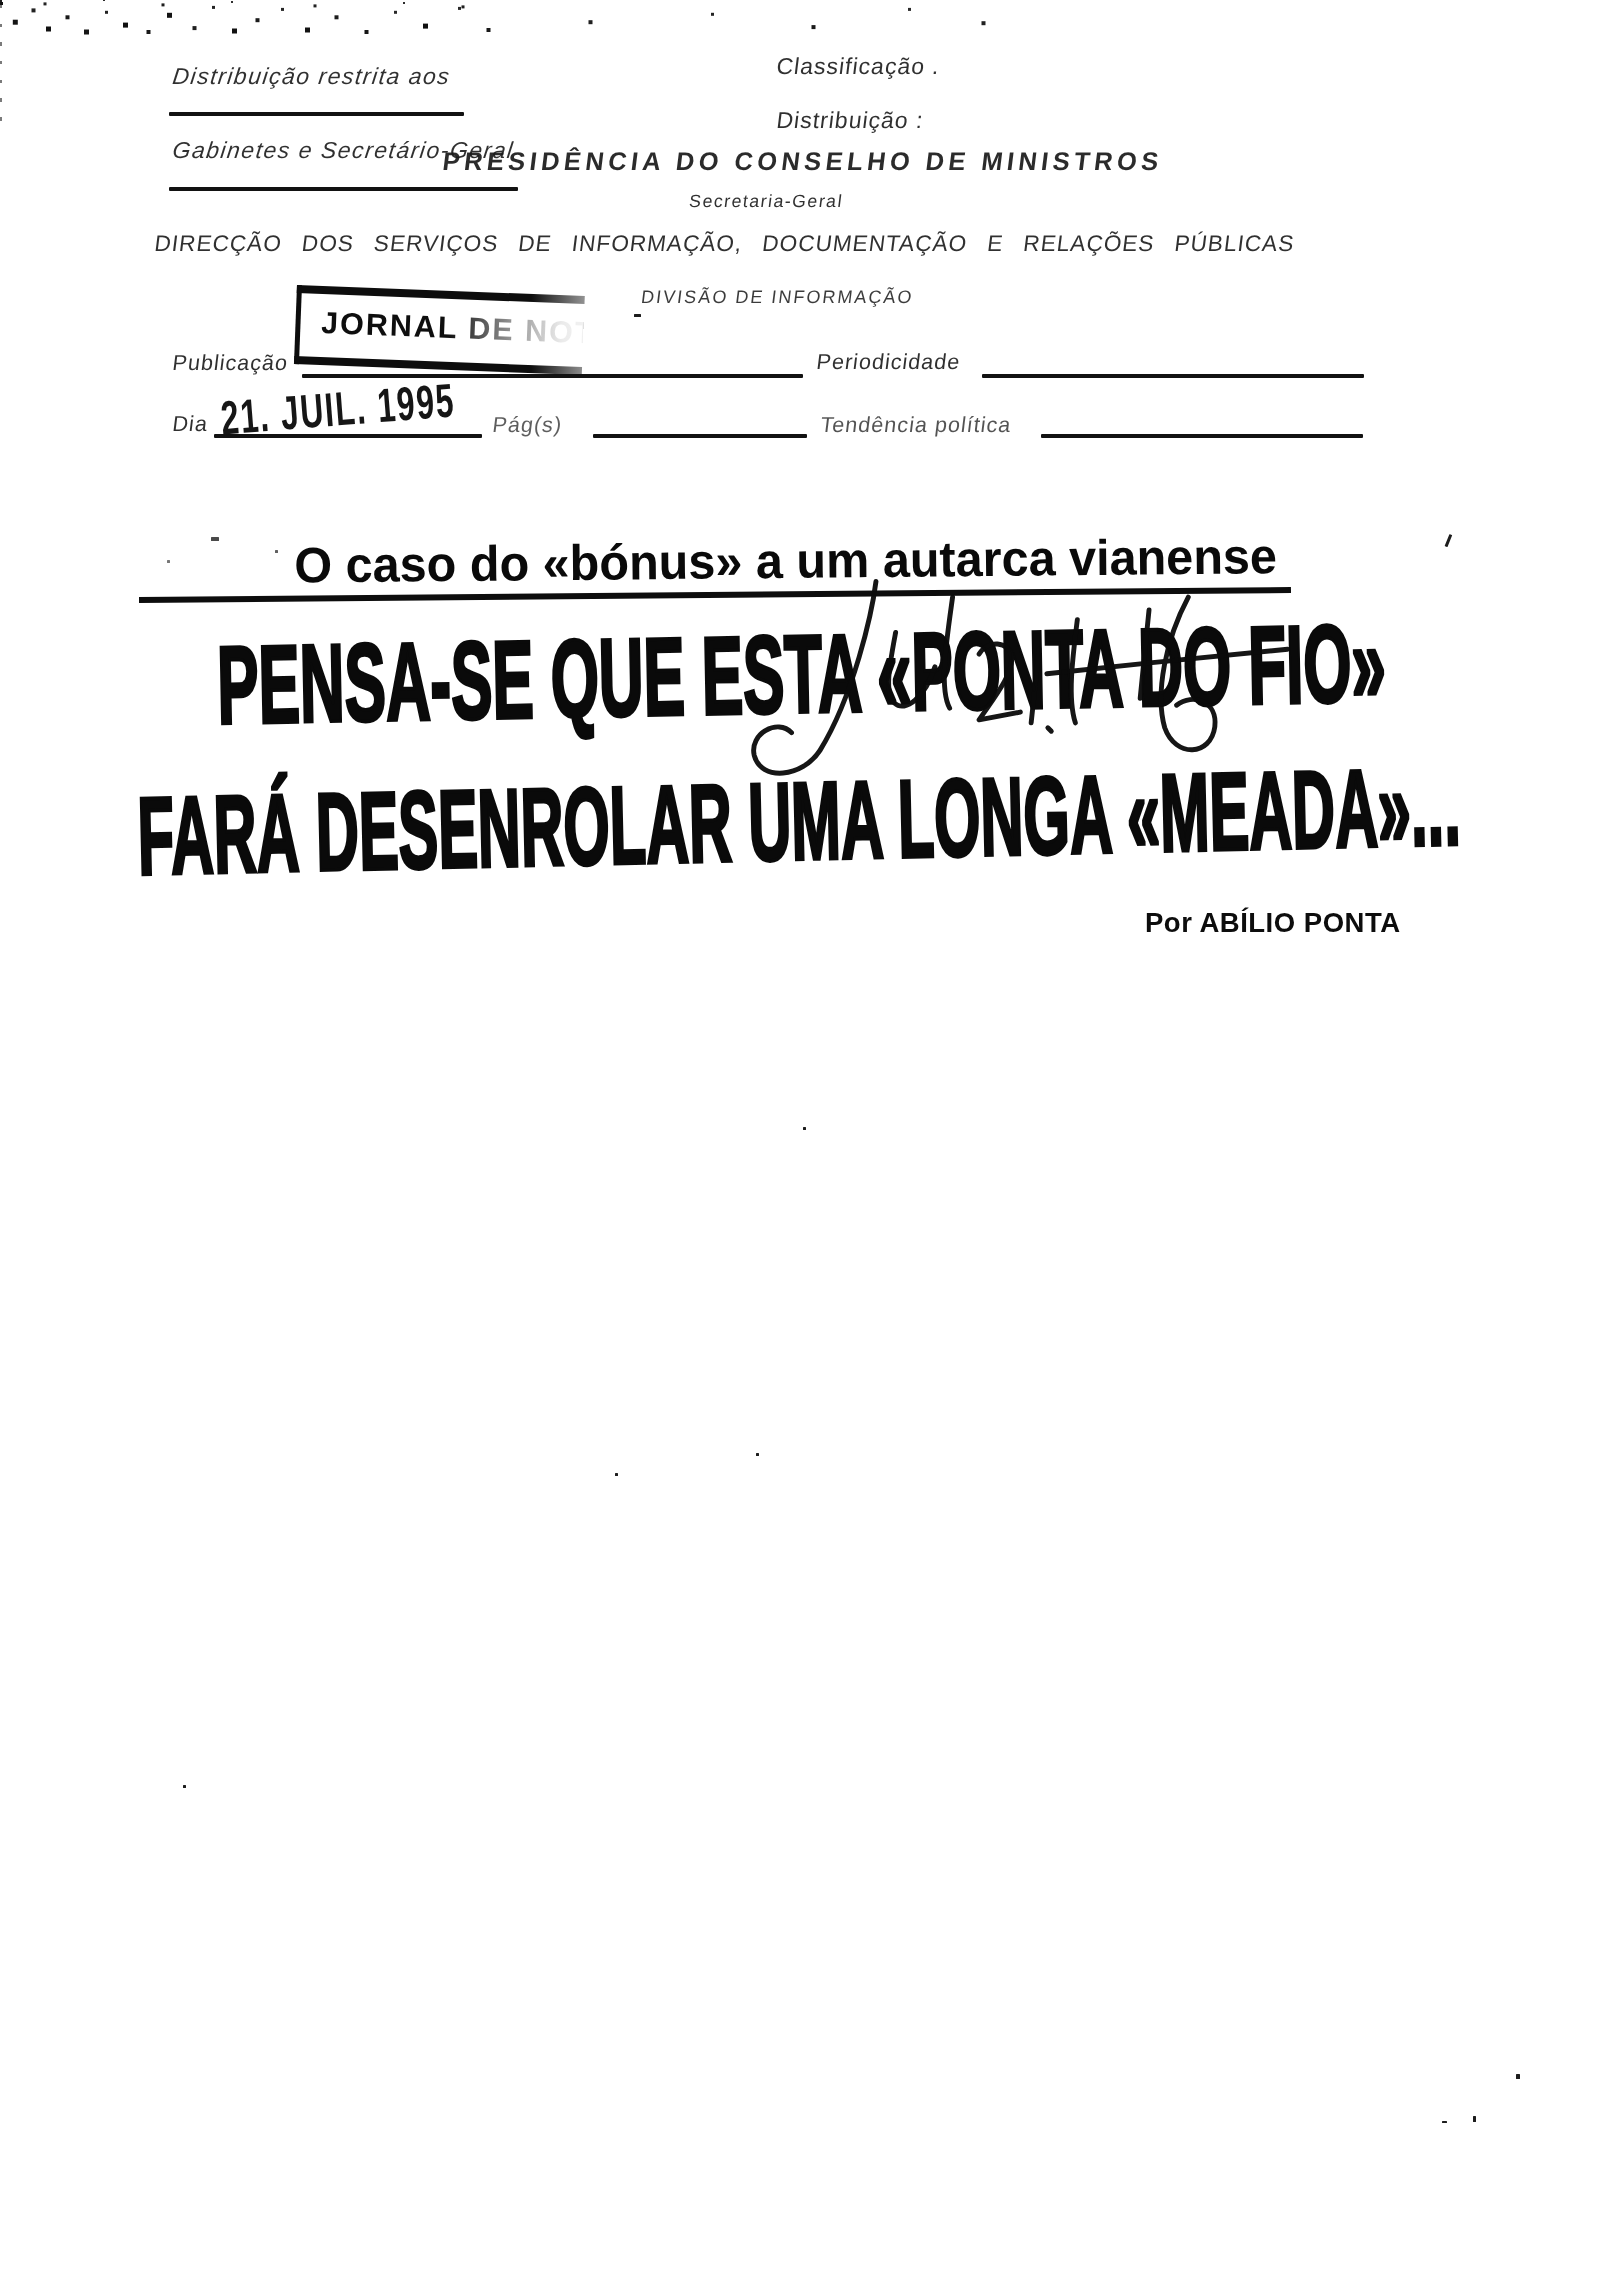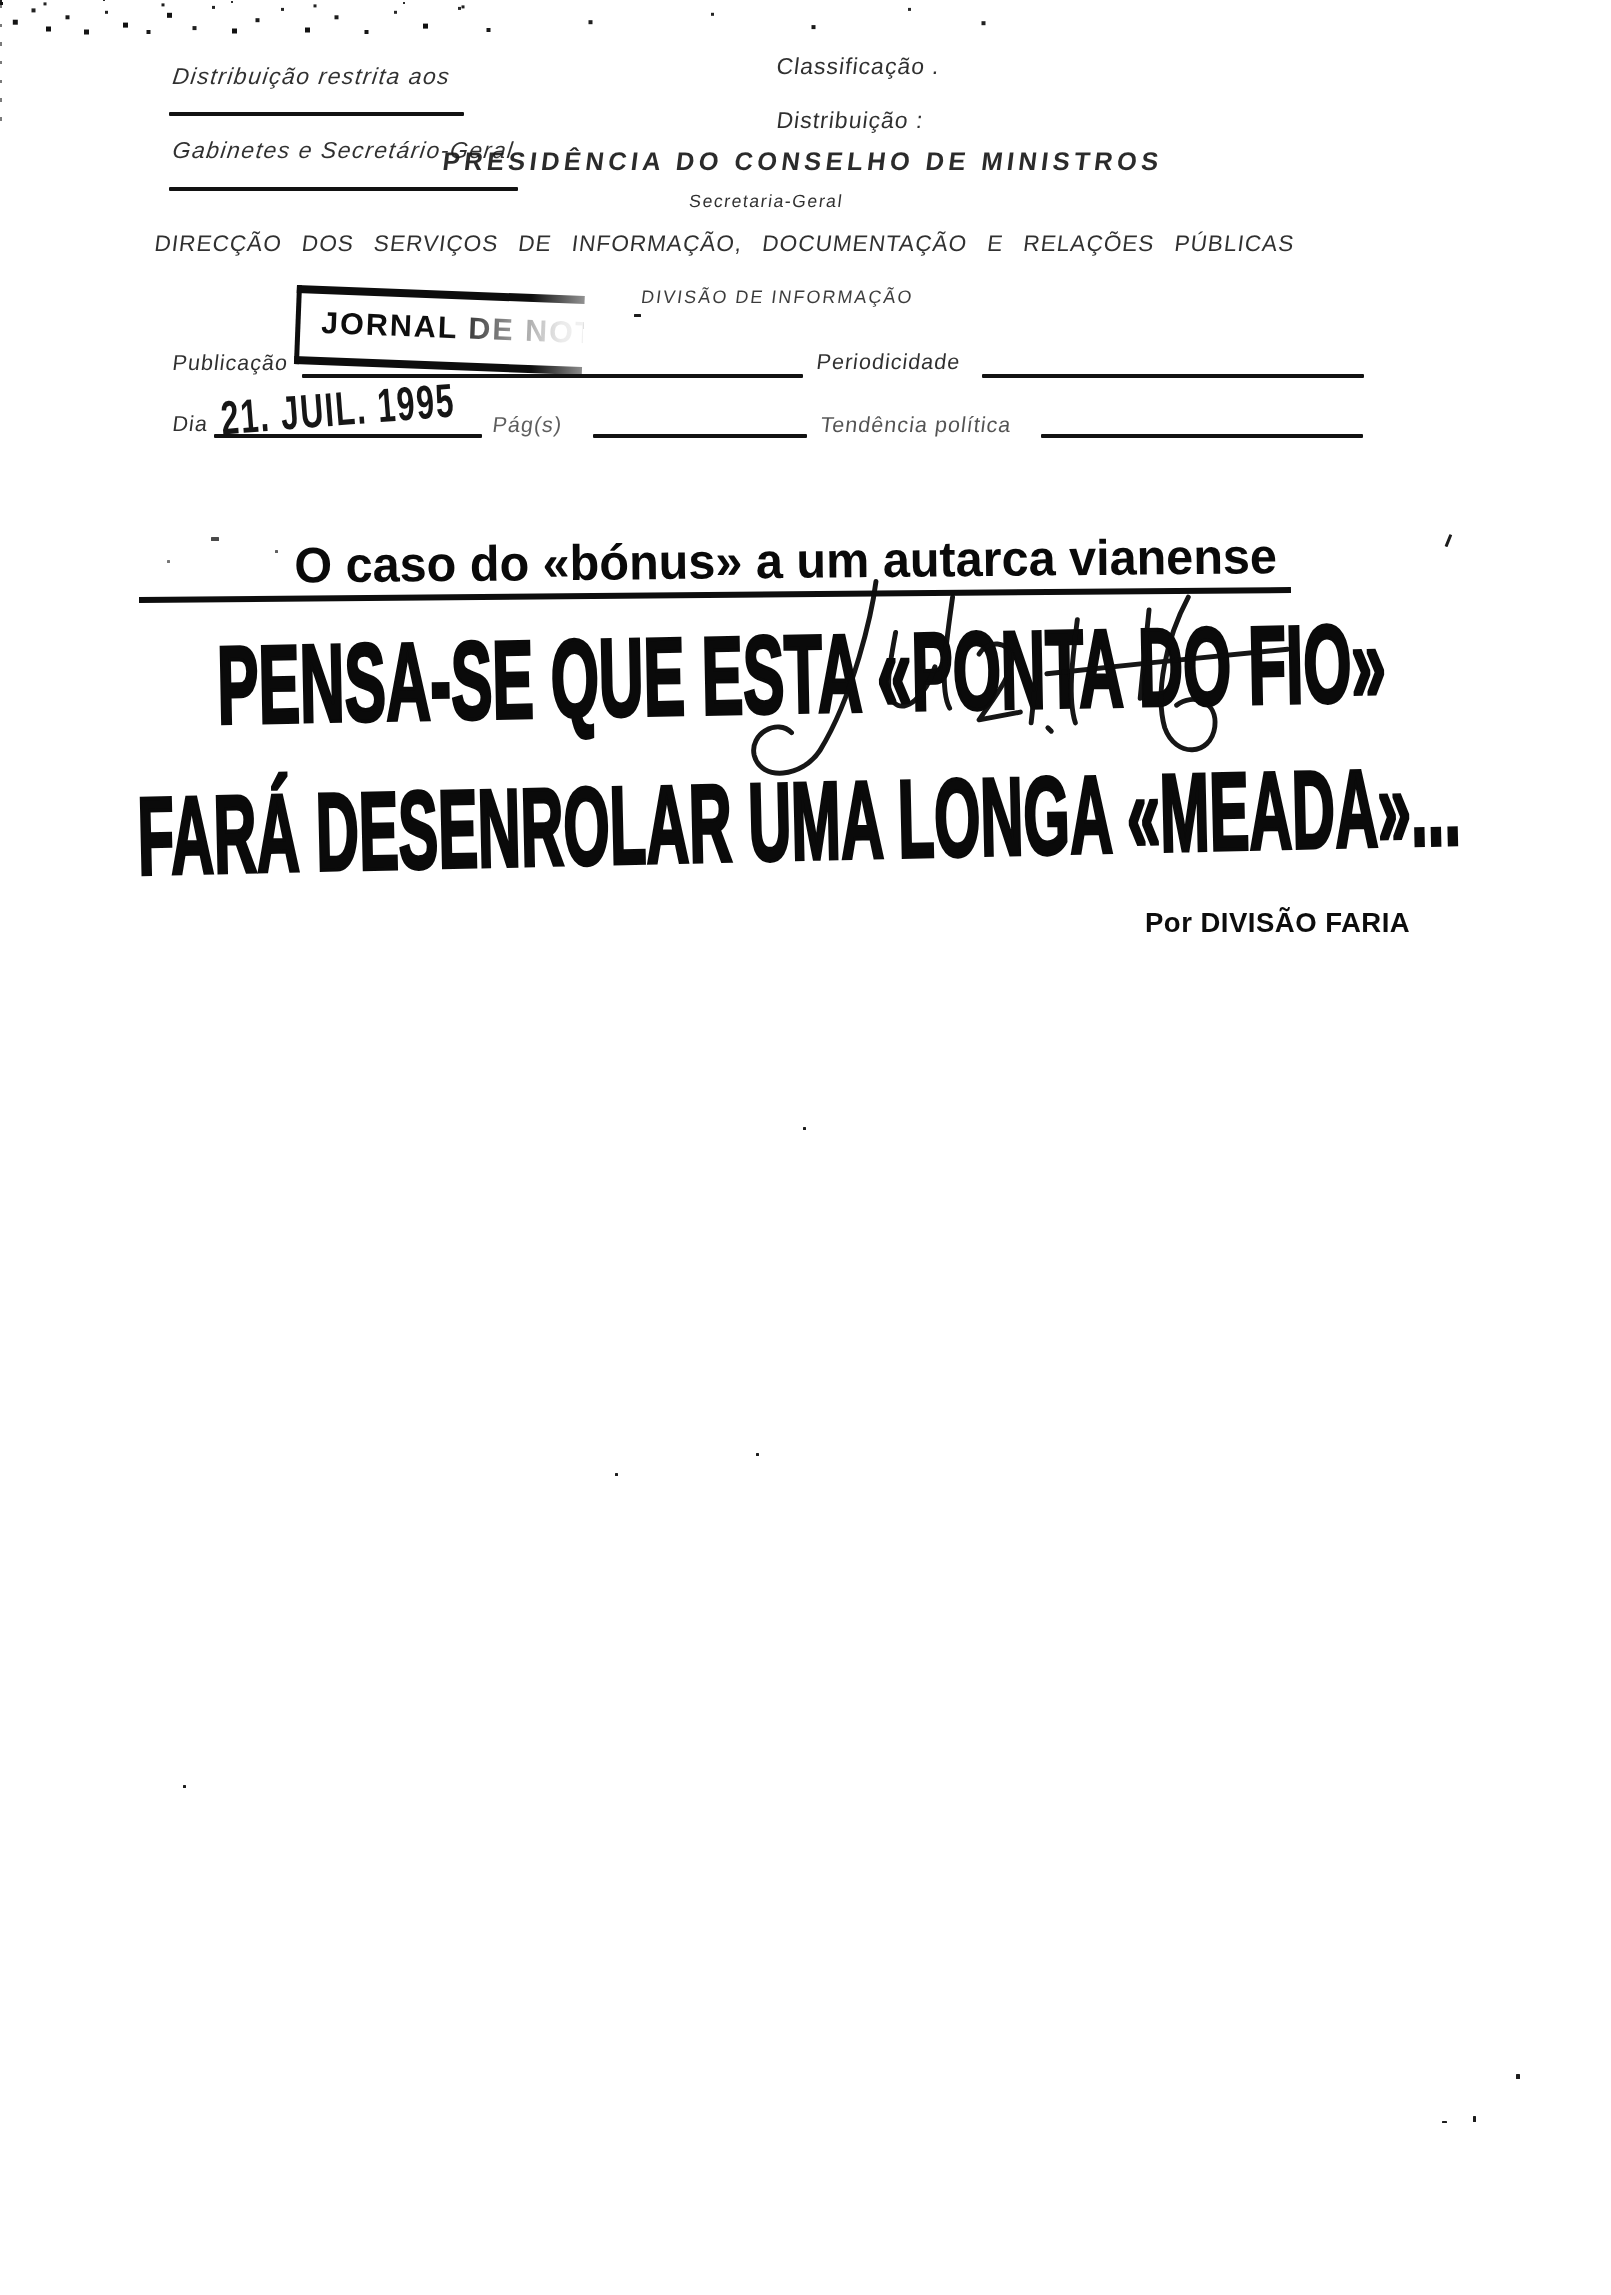--- a/index.html
+++ b/index.html
@@ -106,21 +106,21 @@
   <div class="abs" id="kicker-underline"></div>
 
   <svg class="abs head-svg" style="left:216px;top:649px;transform:rotate(-1.1deg) scaleY(1.5);transform-origin:0 100%;" width="1179" height="98" viewBox="0 0 2400 200">
     <text x="2" y="168" textLength="2385" lengthAdjust="spacingAndGlyphs">PENSA-SE QUE ESTA «PONTA DO FIO»</text>
   </svg>
 
   <svg class="abs head-svg" style="left:136px;top:800px;transform:rotate(-1.3deg) scaleY(1.5);transform-origin:0 100%;" width="1332" height="98" viewBox="0 0 2710 200">
     <text x="2" y="168" textLength="2700" lengthAdjust="spacingAndGlyphs">FARÁ DESENROLAR UMA LONGA «MEADA»...</text>
   </svg>
 
-  <div class="abs" id="byline">Por DIVISÃO FARIA</div>
+  <div class="abs" id="byline">Por ABÍLIO PONTA</div>
 
   <svg class="abs" style="left:703px;top:550px;" width="619" height="275" viewBox="0 0 1260 560" aria-label="Jul 21 + 16">
     <g fill="none" stroke="#0a0a0a" stroke-width="10" stroke-linecap="round" stroke-linejoin="round" opacity=".95">
       <path d="M352,64 C344,128 306,298 238,408 C202,464 118,472 104,418 C94,374 152,342 180,372"></path>
       <path d="M392,168 C380,232 368,292 390,312 C412,332 452,300 472,238"></path>
       <path d="M508,96 C496,182 480,282 502,322"></path>
       <path d="M562,212 C580,182 622,186 628,216 C634,252 584,312 562,346 L646,330"></path>
       <path d="M684,202 L668,352 M702,362 l7,7"></path>
       <path d="M762,142 C752,222 742,302 758,352"></path>
       <path d="M700,252 C850,236 1060,214 1190,202"></path>

